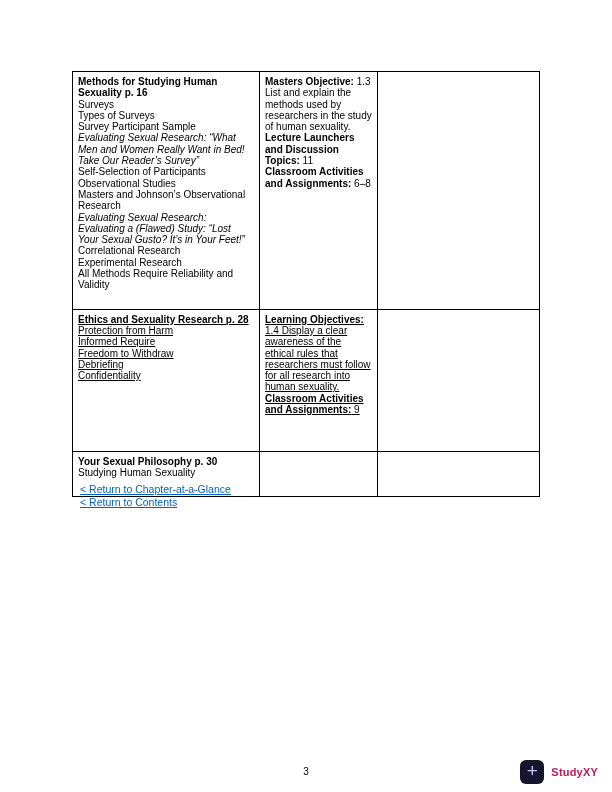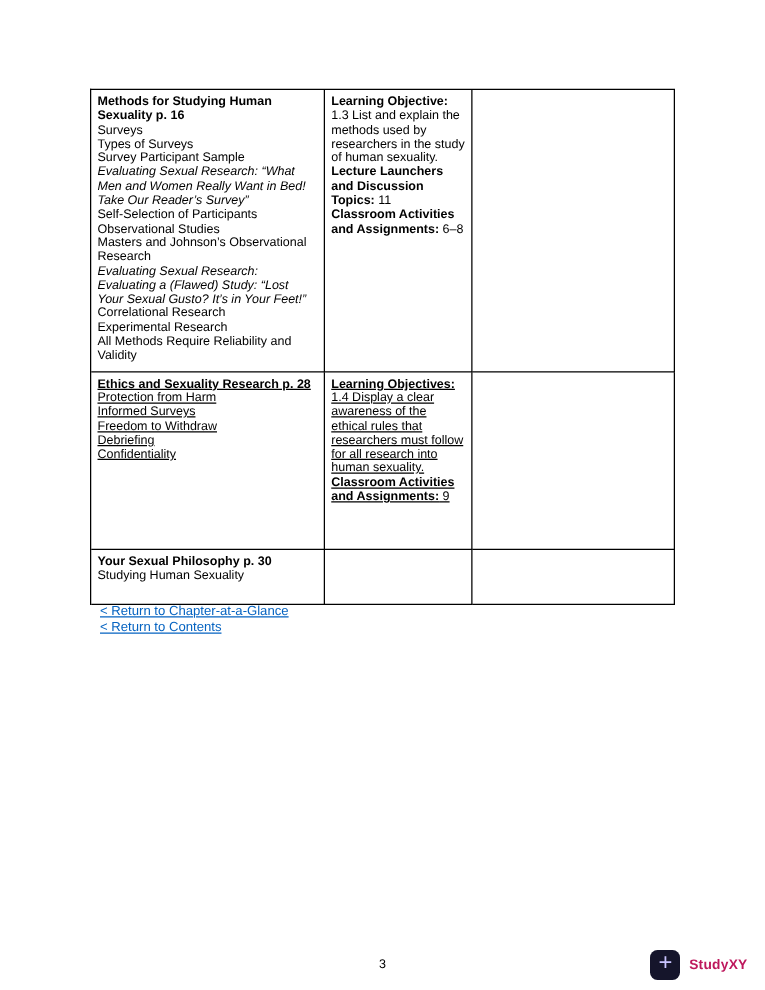--- a/index.html
+++ b/index.html
@@ -27,21 +27,21 @@
   .trow {
     display: grid;
     grid-template-columns: 187px 118px 1fr;
   }
   .trow:nth-child(1) { min-height: 212px; }
   .trow:nth-child(2) { min-height: 142px; text-decoration: underline; }
   .trow:nth-child(3) { min-height: 44px; }
   .cell {
     border-right: 1px solid #000;
     border-bottom: 1px solid #000;
-    padding: 4px 5px 6px 5px;
+    padding: 4px 5px 18px 5px;
     font-size: 10px;
     line-height: 1.13;
   }
   .cell-title { font-weight: bold; }
   .line.italic { font-style: italic; }
   .obj .bold { font-weight: bold; }
 
   
   .links {
     position: absolute;
@@ -108,31 +108,31 @@
           <div class="line italic">Evaluating Sexual Research: “What Men and Women Really Want in Bed! Take Our Reader’s Survey”</div>
           <div class="line">Self-Selection of Participants</div>
           <div class="line">Observational Studies</div>
           <div class="line">Masters and Johnson’s Observational Research</div>
           <div class="line italic">Evaluating Sexual Research: Evaluating a (Flawed) Study: “Lost Your Sexual Gusto? It’s in Your Feet!”</div>
           <div class="line">Correlational Research</div>
           <div class="line">Experimental Research</div>
           <div class="line">All Methods Require Reliability and Validity</div>
         </div>
         <div class="cell">
-          <div class="obj"><span class="bold">Learning Objective:</span><span> 1.3 List and explain the methods used by researchers in the study of human sexuality.</span></div>
+          <div class="obj"><span class="bold">Masters Objective:</span><span> 1.3 List and explain the methods used by researchers in the study of human sexuality.</span></div>
           <div class="obj"><span class="bold">Lecture Launchers and Discussion Topics:</span><span> 11</span></div>
           <div class="obj"><span class="bold">Classroom Activities and Assignments:</span><span> 6–8</span></div>
         </div>
         <div class="cell"></div>
       </div>
       <div class="trow">
         <div class="cell">
           <div class="cell-title">Ethics and Sexuality Research p. 28</div>
           <div class="line">Protection from Harm</div>
-          <div class="line">Informed Surveys</div>
+          <div class="line">Informed Require</div>
           <div class="line">Freedom to Withdraw</div>
           <div class="line">Debriefing</div>
           <div class="line">Confidentiality</div>
         </div>
         <div class="cell">
           <div class="obj"><span class="bold">Learning Objectives:</span><span> 1.4 Display a clear awareness of the ethical rules that researchers must follow for all research into human sexuality.</span></div>
           <div class="obj"><span class="bold">Classroom Activities and Assignments:</span><span> 9</span></div>
         </div>
         <div class="cell"></div>
       </div>

